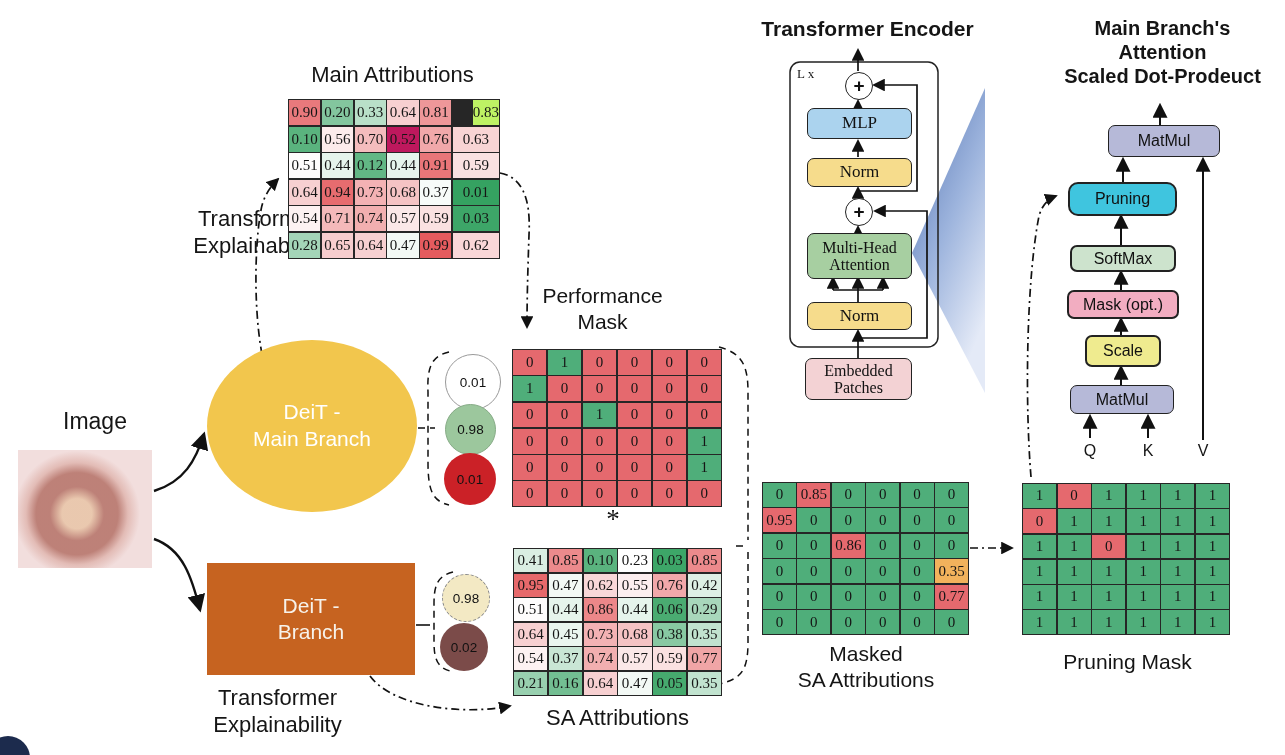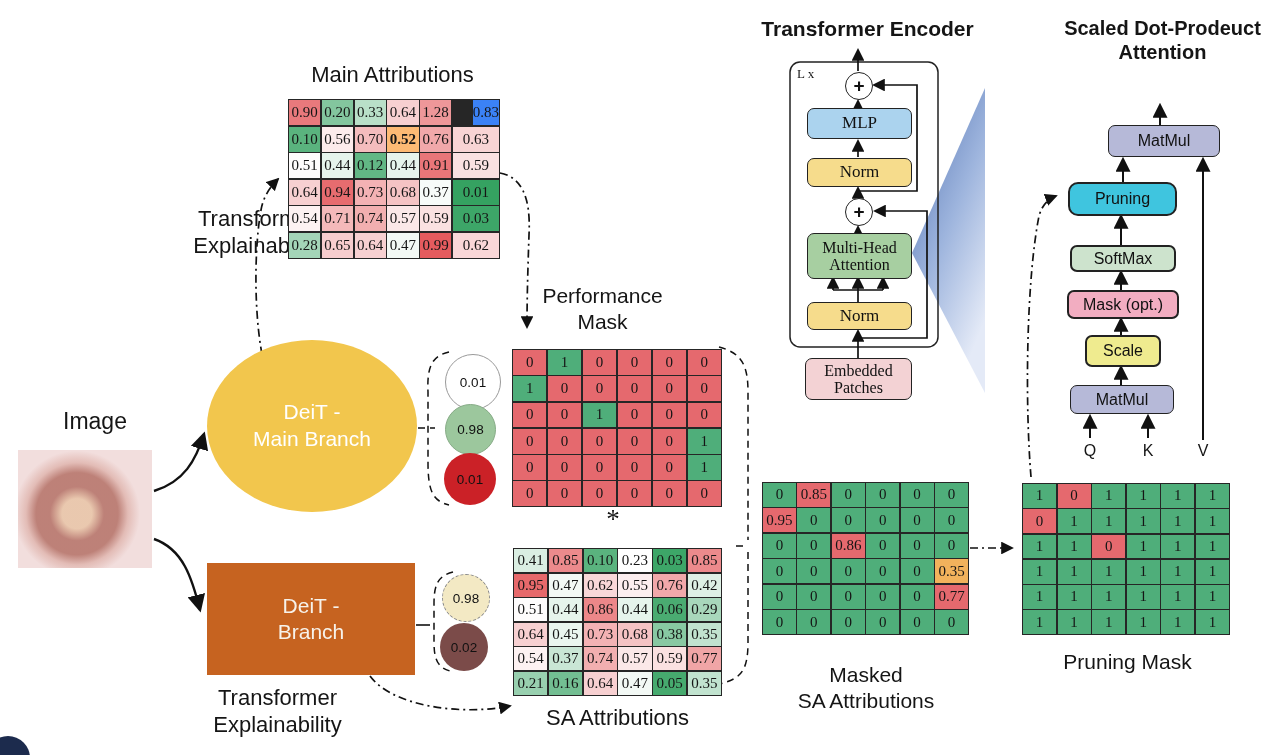--- a/index.html
+++ b/index.html
@@ -133,26 +133,26 @@
 <div class="outcircle" style="left: 440px; top: 623px; width: 48px; height: 48px; color: rgb(244, 238, 234); background: rgb(123, 75, 73);">
   <span style="color:#111;">0.02</span>
   </div>
 
 <div class="lbl" style="left:285px;top:62px;width:215px;font-size:22px;">Main Attributions</div>
 <div class="matrix" style="left:288px;top:99px;width:210px;height:158px;">
     <div class="cell" style="background: rgb(233, 121, 124);">0.90</div>
     <div class="cell" style="background: rgb(131, 198, 158);">0.20</div>
     <div class="cell" style="background: rgb(185, 223, 200);">0.33</div>
     <div class="cell" style="background: rgb(247, 208, 209);">0.64</div>
-    <div class="cell" style="background: rgb(238, 151, 153);">1.28</div>
-    <div class="cell" style="background: #3b82f6; margin-left: 20px;">0.83</div>
+    <div class="cell" style="background: rgb(238, 151, 153);">0.81</div>
+    <div class="cell" style="background: #bef264; margin-left: 20px;">0.83</div>
     <div class="cell" style="background: rgb(90, 179, 126);">0.10</div>
     <div class="cell" style="background: rgb(252, 235, 235);">0.56</div>
     <div class="cell" style="background: rgb(244, 188, 189);">0.70</div>
-    <div class="cell" style="background: #fdba74; font-weight: bold;">0.52</div>
+    <div class="cell" style="background: #be185d;">0.52</div>
     <div class="cell" style="background: rgb(241, 168, 170);">0.76</div>
     <div class="cell" style="background: rgb(248, 212, 212);">0.63</div>
     <div class="cell" style="background: rgb(254, 252, 252);">0.51</div>
     <div class="cell" style="background: rgb(230, 244, 236);">0.44</div>
     <div class="cell" style="background: rgb(98, 183, 133);">0.12</div>
     <div class="cell" style="background: rgb(230, 244, 236);">0.44</div>
     <div class="cell" style="background: rgb(233, 118, 121);">0.91</div>
     <div class="cell" style="background: rgb(250, 225, 225);">0.59</div>
     <div class="cell" style="background: rgb(247, 208, 209);">0.64</div>
     <div class="cell" style="background: rgb(231, 108, 111);">0.94</div>
@@ -290,21 +290,21 @@
     <div class="cell" style="background: rgb(79, 174, 122);">0</div>
     <div class="cell" style="background: rgb(79, 174, 122);">0</div>
     <div class="cell" style="background: rgb(229, 105, 110);">0.77</div>
     <div class="cell" style="background: rgb(79, 174, 122);">0</div>
     <div class="cell" style="background: rgb(79, 174, 122);">0</div>
     <div class="cell" style="background: rgb(79, 174, 122);">0</div>
     <div class="cell" style="background: rgb(79, 174, 122);">0</div>
     <div class="cell" style="background: rgb(79, 174, 122);">0</div>
     <div class="cell" style="background: rgb(79, 174, 122);">0</div>
   </div>
-<div class="lbl" style="left:780px;top:662px;width:172px;font-size:21px;">
+<div class="lbl" style="left:780px;top:641px;width:172px;font-size:21px;">
   <div>Masked</div>
   <div>SA Attributions</div>
 </div>
 
 <div class="matrix" style="left:1022px;top:483px;width:206px;height:150px;">
     <div class="cell" style="background: rgb(79, 174, 122);">1</div>
     <div class="cell" style="background: rgb(229, 105, 110);">0</div>
     <div class="cell" style="background: rgb(79, 174, 122);">1</div>
     <div class="cell" style="background: rgb(79, 174, 122);">1</div>
     <div class="cell" style="background: rgb(79, 174, 122);">1</div>
@@ -361,22 +361,23 @@
     <span>Multi-Head Attention</span>
   </div>
 <div class="block serifblock" style="left: 807px; top: 302px; width: 103px; height: 26px; background: rgb(246, 220, 140);">
     <span>Norm</span>
   </div>
 <div class="block serifblock" style="left: 805px; top: 358px; width: 105px; height: 40px; font-size: 16px; background: rgb(243, 210, 212);">
     <span>Embedded Patches</span>
   </div>
 
 <div class="lbl bold" style="left:1040px;top:16px;width:245px;font-size:20px;line-height:1.2;">
+  <div>Main Branch's</div>
+  <div>Attention</div>
   <div>Scaled Dot-Prodeuct</div>
-  <div>Attention</div>
 </div>
 
 <div class="block sansblock" style="left: 1108px; top: 125px; width: 110px; height: 30px; border-width: 1.8px; background: rgb(182, 185, 216);">
     <span>MatMul</span>
   </div>
 <div class="block sansblock" style="left: 1068px; top: 182px; width: 105px; height: 30px; border-width: 2.5px; border-radius: 10px; background: rgb(63, 197, 223);">
     <span>Pruning</span>
   </div>
 <div class="block sansblock" style="left: 1070px; top: 245px; width: 102px; height: 23px; border-width: 2px; background: rgb(205, 227, 205);">
     <span>SoftMax</span>

